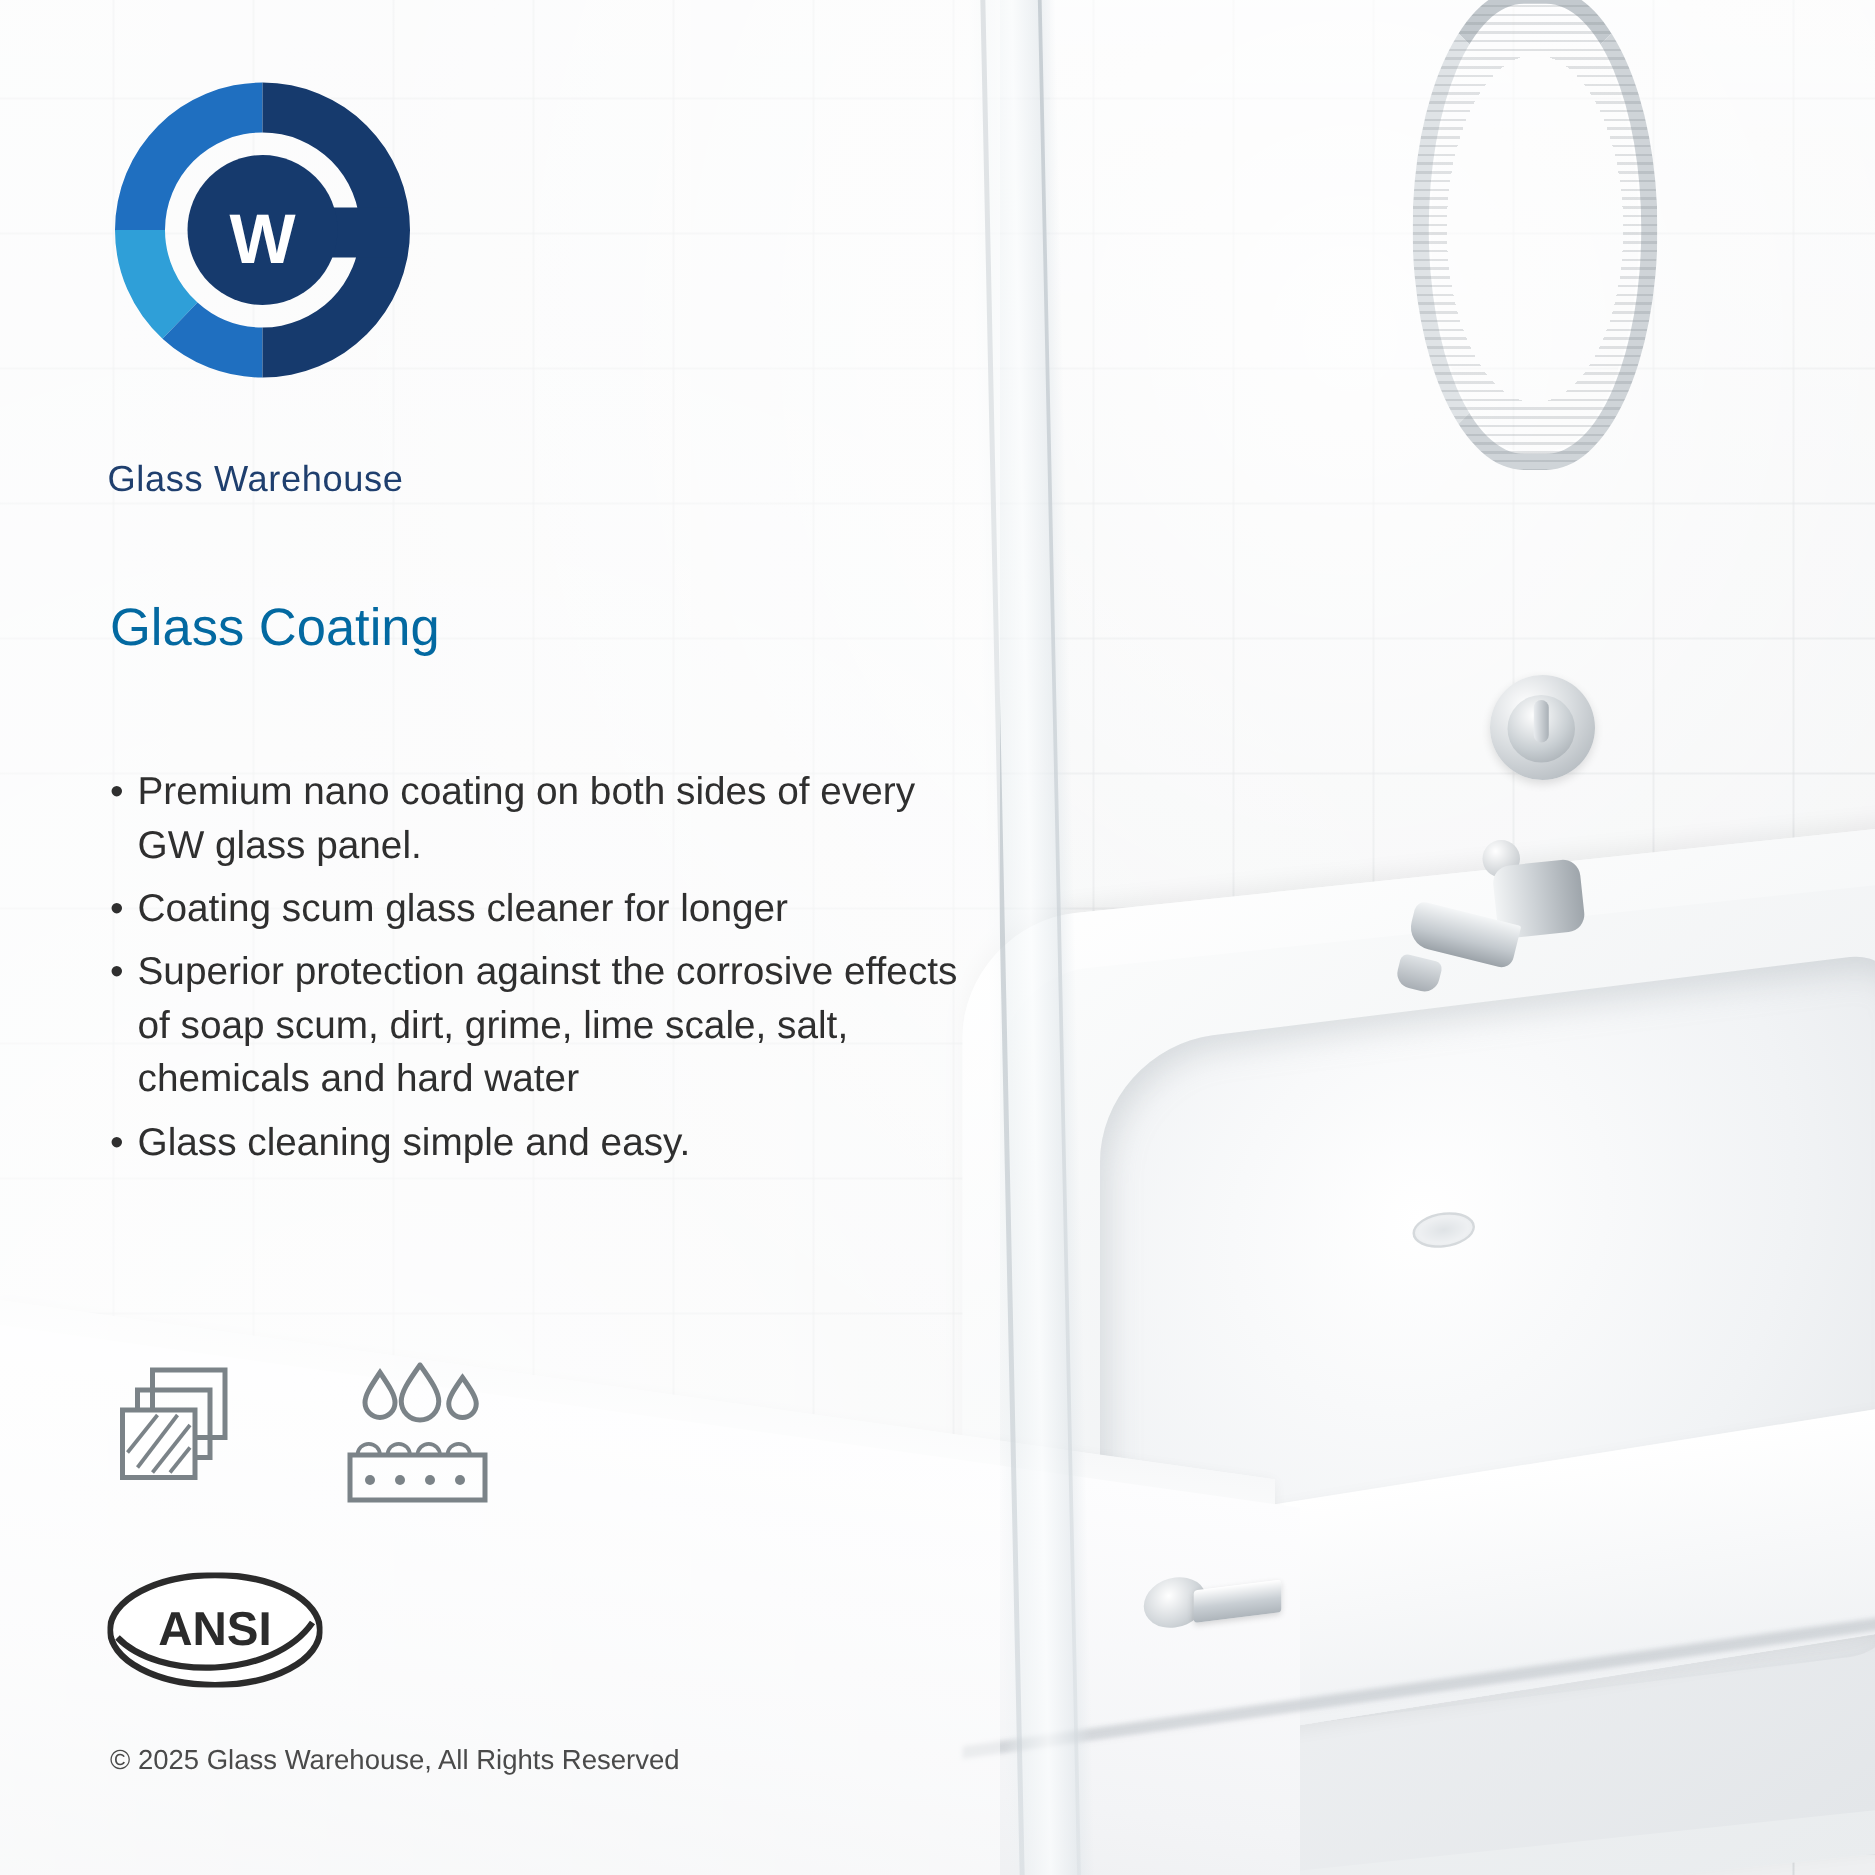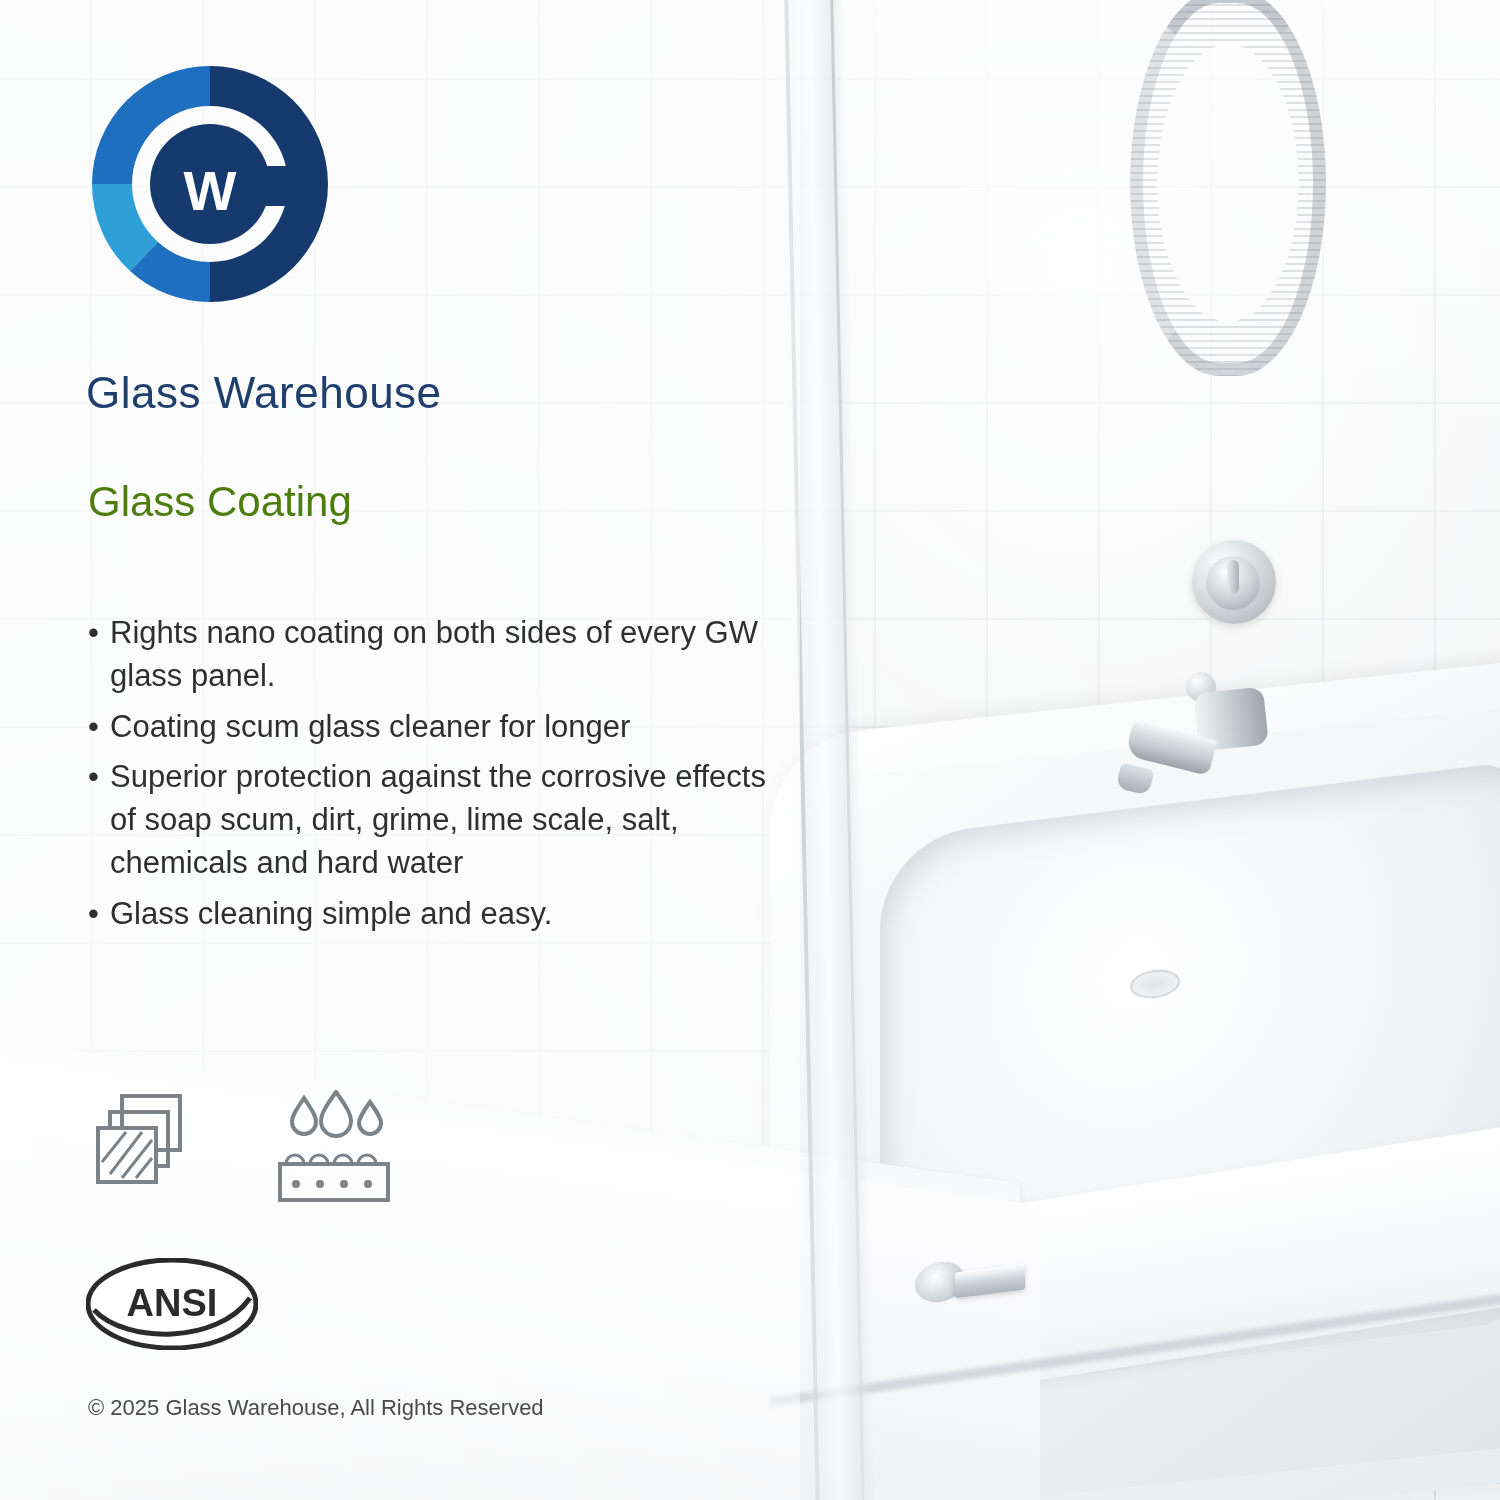--- a/index.html
+++ b/index.html
@@ -272,30 +272,30 @@
     top: 58px;
     width: 252px;
     height: 252px;
   }
 
   
   .brand {
     position: absolute;
     left: 86px;
     top: 368px;
-    font-size: 44px;
+    font-size: 29px;
     color: #1f3f6e;
     letter-spacing: 0.5px;
   }
   .subtitle {
     position: absolute;
     left: 88px;
     top: 478px;
     font-size: 42px;
-    color: #4d7c0f;
+    color: #0369a1;
   }
   .bullets {
     position: absolute;
     left: 88px;
     top: 612px;
     width: 680px;
   }
   .bullet {
     display: flex;
     align-items: flex-start;
@@ -398,21 +398,21 @@
     </svg>
   </div>
 
   <div class="brand">Glass Warehouse</div>
 
   <div class="subtitle">Glass Coating</div>
 
   <div class="bullets">
     <div class="bullet">
       <span class="dot">•</span>
-      <span class="txt">Rights nano coating on both sides of every GW glass panel.</span>
+      <span class="txt">Premium nano coating on both sides of every GW glass panel.</span>
     </div>
     <div class="bullet">
       <span class="dot">•</span>
       <span class="txt">Coating scum glass cleaner for longer</span>
     </div>
     <div class="bullet">
       <span class="dot">•</span>
       <span class="txt">Superior protection against the corrosive effects of soap scum, dirt, grime, lime scale, salt, chemicals and hard water</span>
     </div>
     <div class="bullet">

